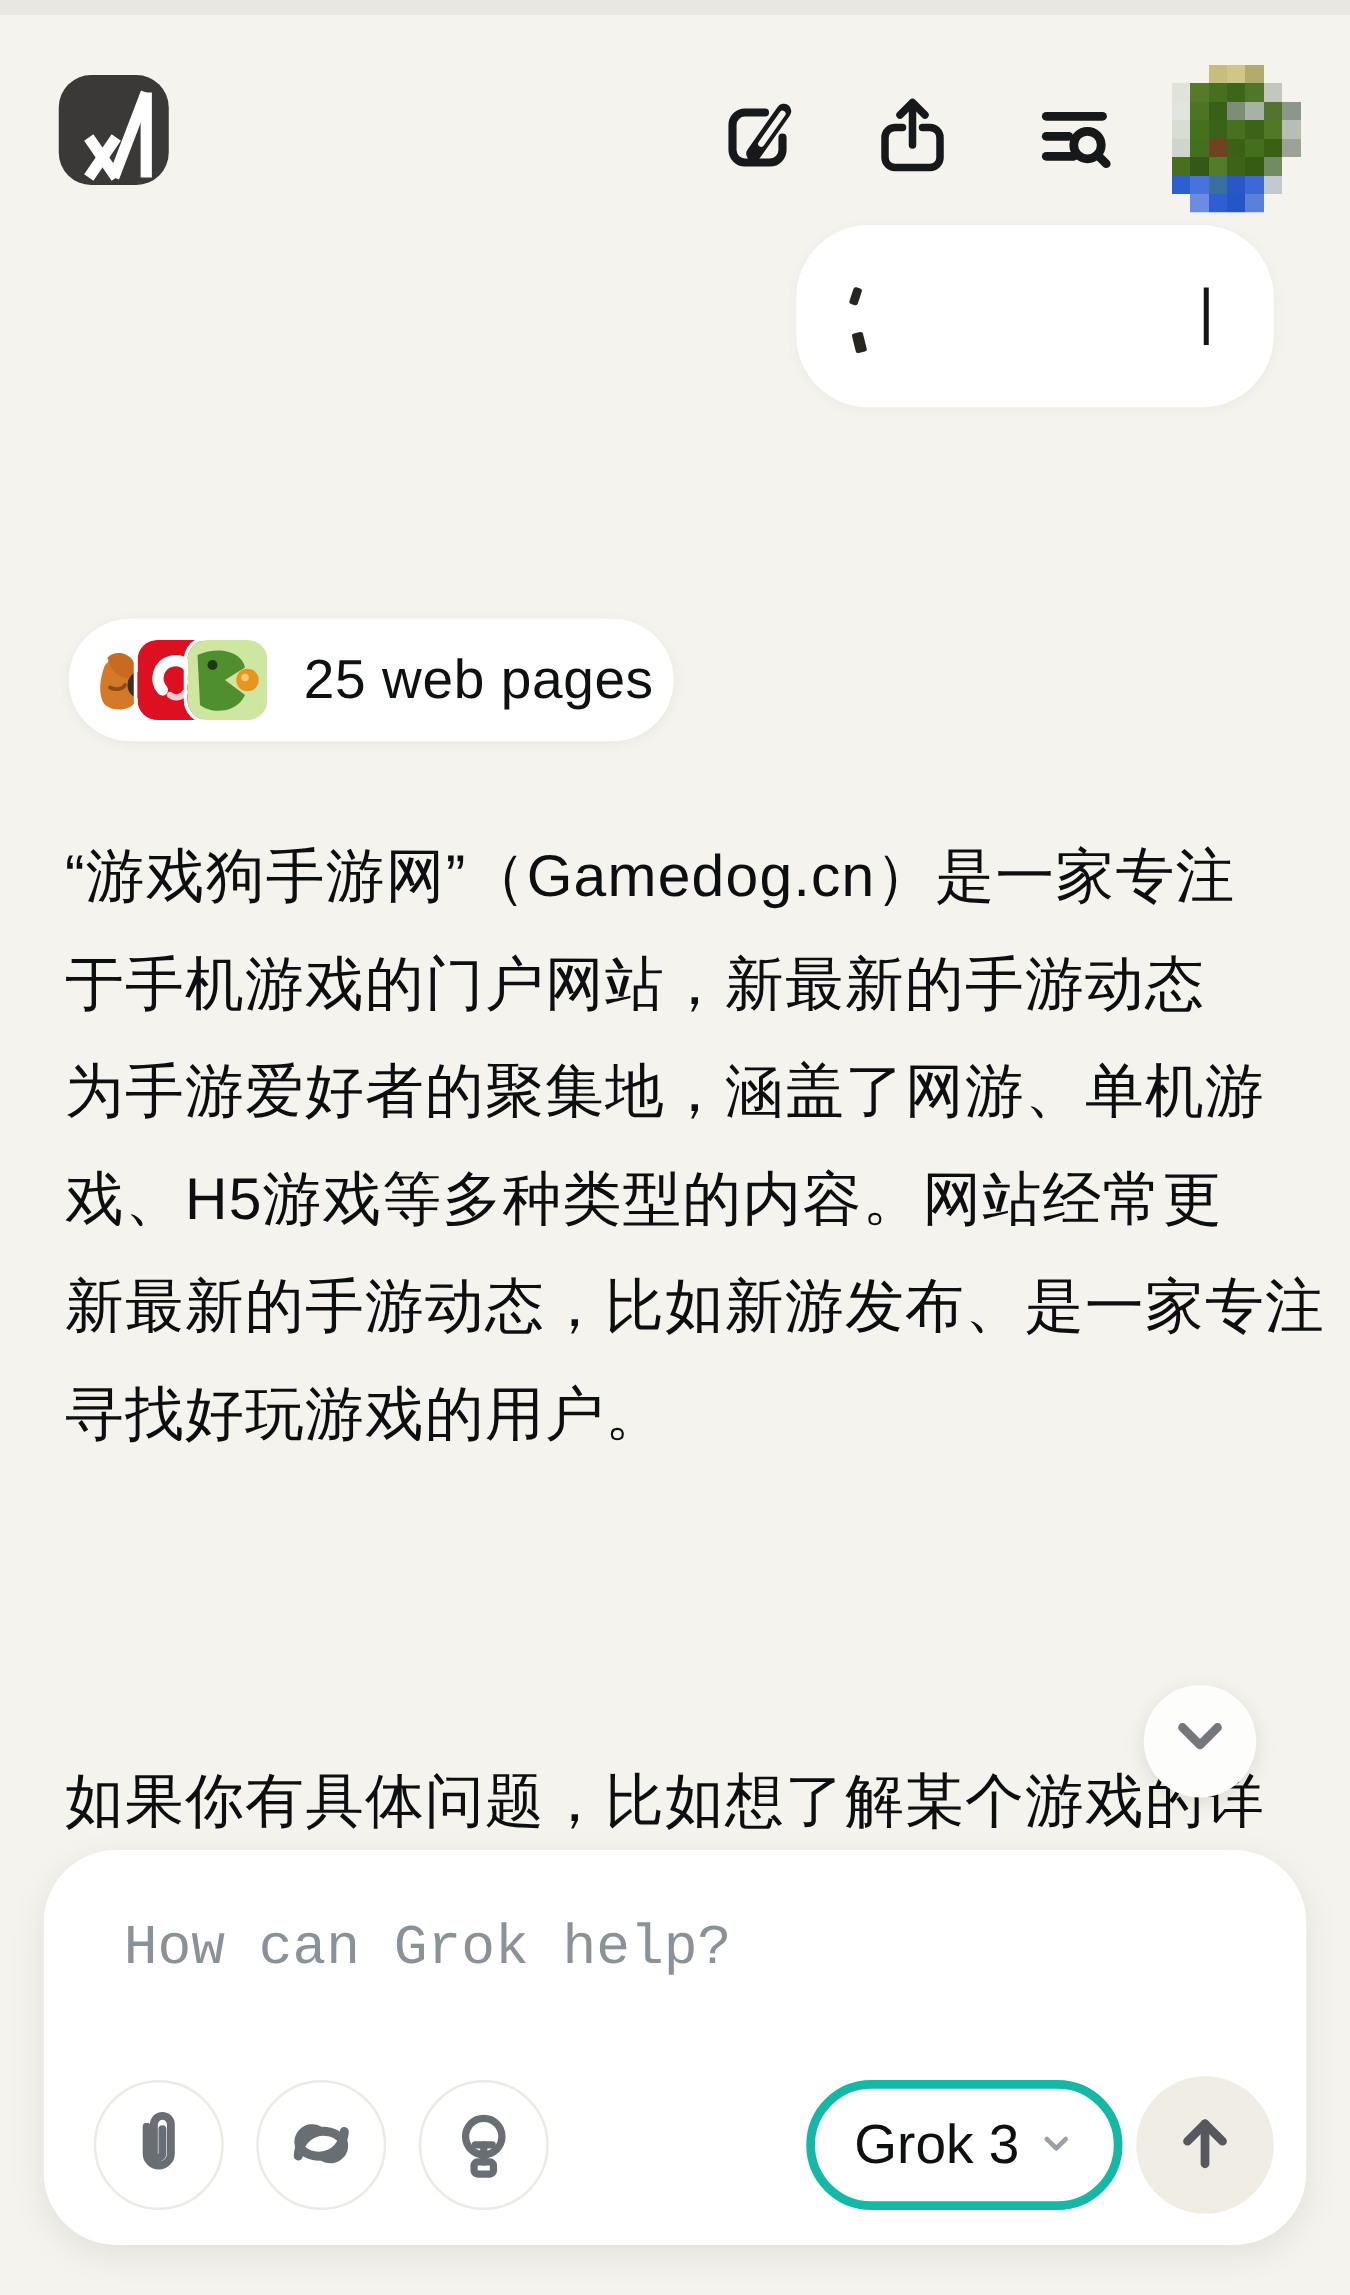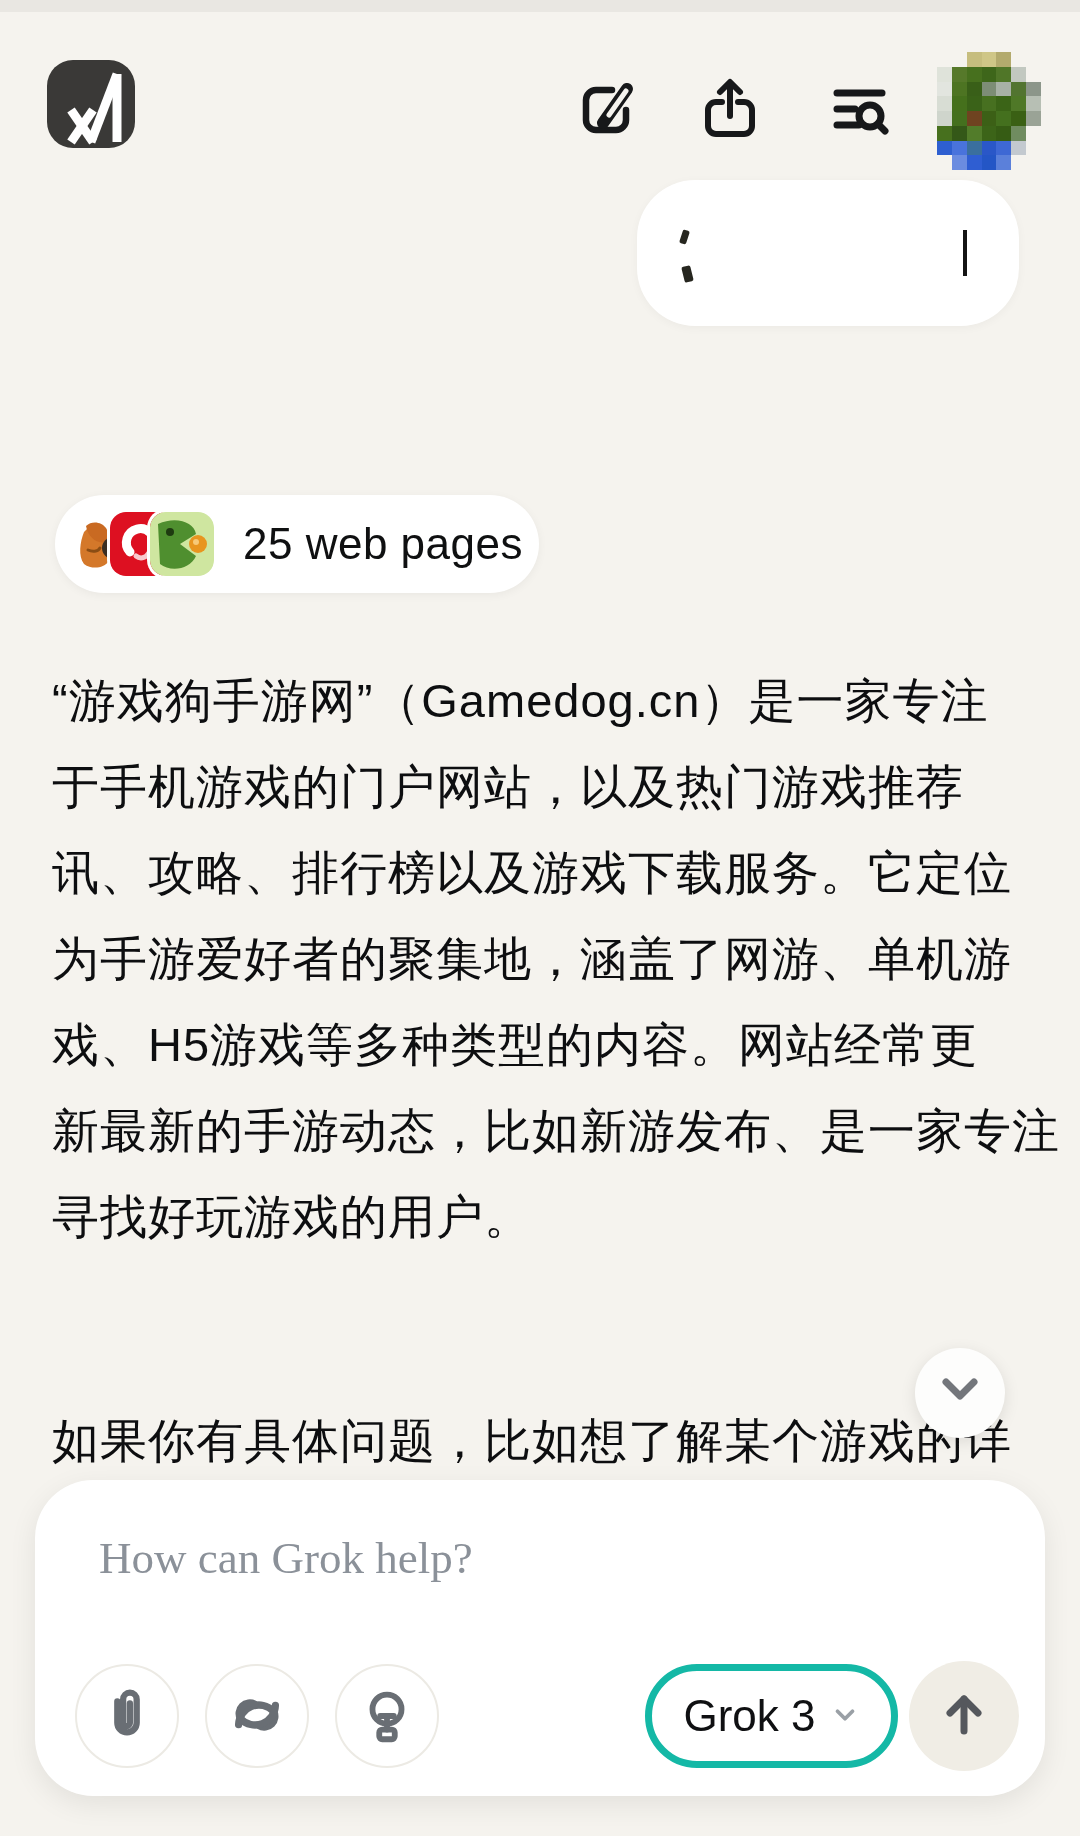--- a/index.html
+++ b/index.html
@@ -60,21 +60,21 @@
   }
   
   .composer{
     position:absolute;left:35px;top:1468px;width:1010px;height:316px;
     background:#ffffff;border-radius:58px;
     box-shadow:0 8px 28px rgba(0,0,0,.08);z-index:6;
   }
   .chat-input{
     position:absolute;left:62px;top:40px;width:860px;height:74px;
     border:none;outline:none;background:transparent;
-    font-family:Liberation Serif, serif;font-size:45px;color:#1a1b1d;
+    font-family:Liberation Mono, monospace;font-size:45px;color:#1a1b1d;
   }
   .chat-input::placeholder{color:#8b9199;opacity:1;}
   .roundbtn{
     position:absolute;top:184px;width:104px;height:104px;border-radius:50%;
     background:#ffffff;border:2px solid #eceae4;box-sizing:border-box;
     display:flex;align-items:center;justify-content:center;cursor:pointer;padding:0;
   }
   .roundbtn svg{width:62px;height:62px;}
   .btn-attach{left:40px;} .btn-deepsearch{left:170px;} .btn-think{left:300px;}
   .model-pill{
@@ -226,22 +226,21 @@
         <circle cx="20" cy="20" r="4" fill="#1e3a10"></circle>
         <circle cx="48" cy="32" r="9" fill="#e8951f"></circle>
         <circle cx="46" cy="30" r="3" fill="#f7c978"></circle>
       </svg>
     </span>
     <span class="sources-label">25 web pages</span>
   </div>
 
   <div class="answer">
     <div class="tline">“游戏狗手游网”（Gamedog.cn）是一家专注</div>
-    <div class="tline">于手机游戏的门户网站，以及热门游戏推荐</div>
-    <div class="tline">讯、攻略、排行榜以及游戏下载服务。它定位</div>
+    <div class="tline">于手机游戏的门户网站，新最新的手游动态</div>
     <div class="tline">为手游爱好者的聚集地，涵盖了网游、单机游</div>
     <div class="tline">戏、H5游戏等多种类型的内容。网站经常更</div>
     <div class="tline">新最新的手游动态，比如新游发布、是一家专注</div>
     <div class="tline">寻找好玩游戏的用户。</div>
   </div>
   <div class="answer2">
     <div class="tline">如果你有具体问题，比如想了解某个游戏的详</div>
   </div>
 
   <button class="scrolldown">

